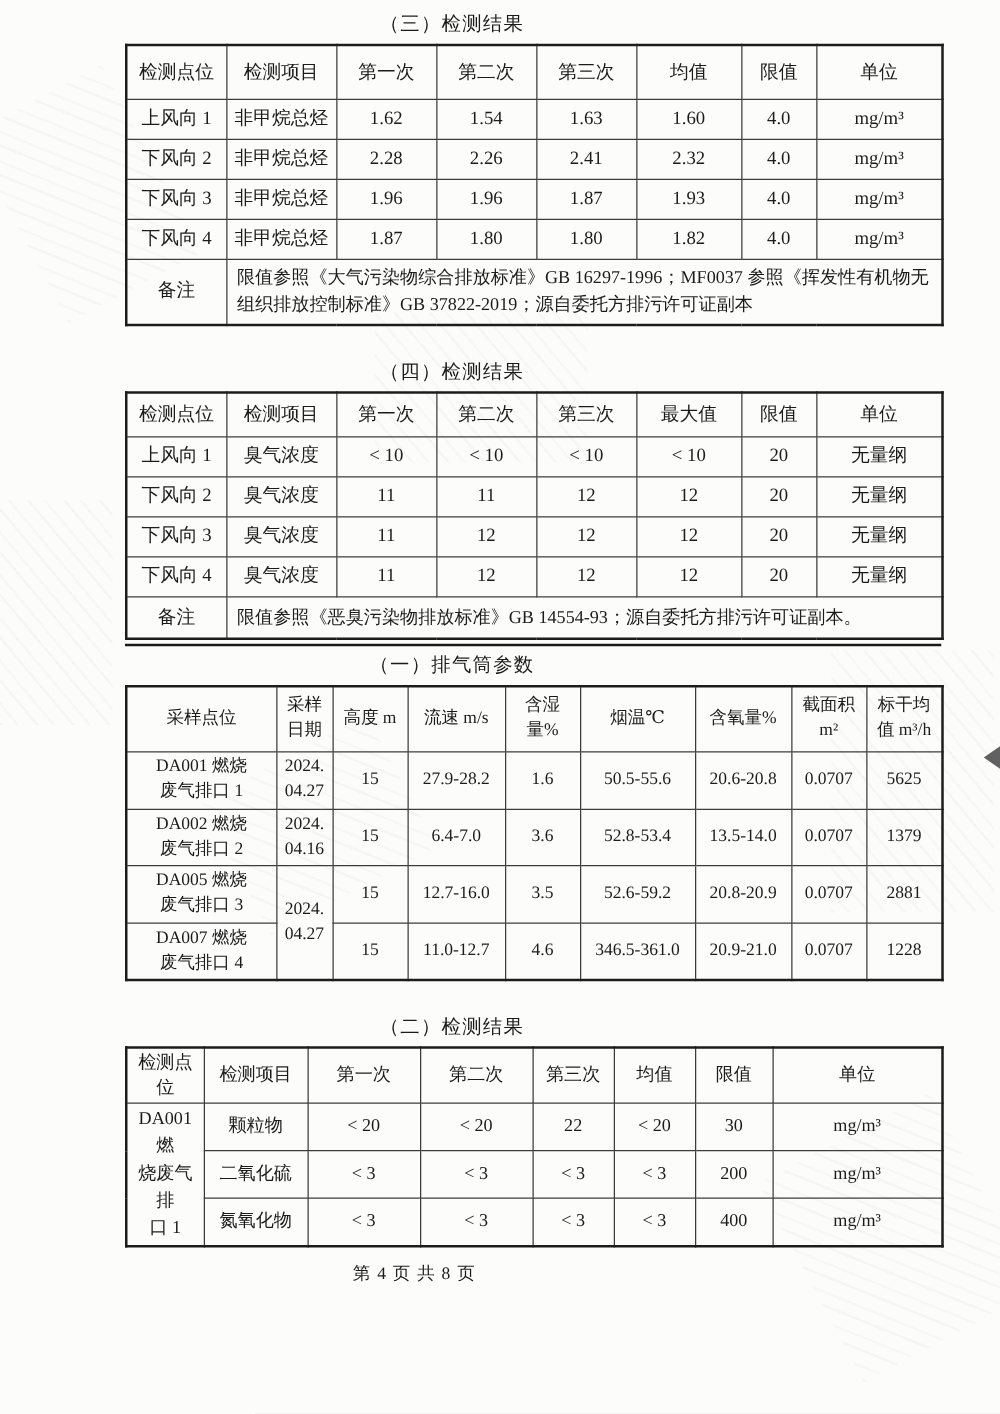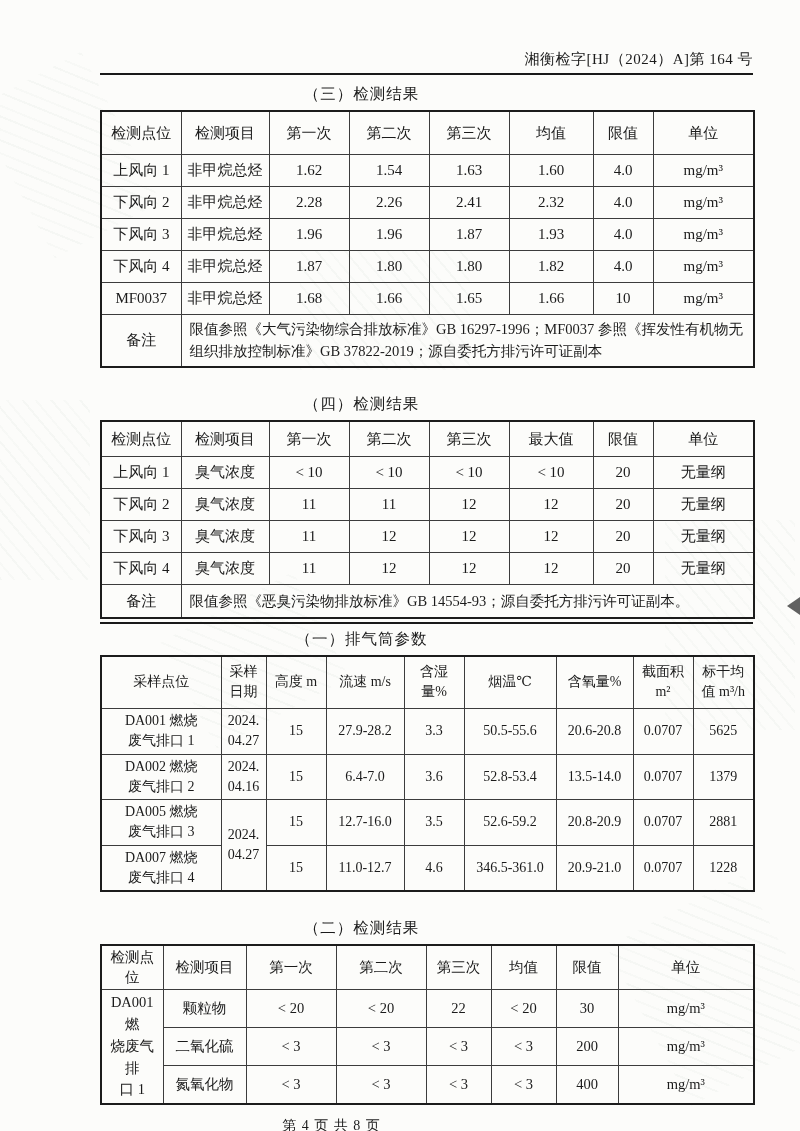--- a/index.html
+++ b/index.html
@@ -64,23 +64,20 @@
   <div class="wm r" style="left:8px;top:70px;width:120px;height:170px;"></div>
   <div class="wm" style="left:0px;top:400px;width:90px;height:180px;"></div>
   <div class="wm r" style="left:180px;top:600px;width:150px;height:120px;"></div>
   <div class="wm" style="left:665px;top:520px;width:130px;height:210px;"></div>
   <div class="wm r" style="left:640px;top:900px;width:155px;height:180px;"></div>
   <div class="wm" style="left:300px;top:250px;width:170px;height:120px;"></div>
   <div class="scan-arrow"></div>
 
   <div class="content">
 
-    <div class="doc-header">
-      <span>湘衡检字[HJ（2024）A]第 164 号</span>
-    </div>
 
     <div class="sec-title mt9">（三）检测结果</div>
     <table class="t1">
       <colgroup>
         <col style="width:80px">
           <col style="width:88px">
           <col style="width:80px">
           <col style="width:80px">
         <col style="width:80px">
           <col style="width:84px">
@@ -131,30 +128,20 @@
           <td>mg/m³</td>
         </tr>
         <tr>
           <td>下风向 4</td>
           <td>非甲烷总烃</td>
           <td>1.87</td>
           <td>1.80</td>
           <td>1.80</td>
           <td>1.82</td>
           <td>4.0</td>
-          <td>mg/m³</td>
-        </tr>
-        <tr>
-          <td>MF0037</td>
-          <td>非甲烷总烃</td>
-          <td>1.68</td>
-          <td>1.66</td>
-          <td>1.65</td>
-          <td>1.66</td>
-          <td>10</td>
           <td>mg/m³</td>
         </tr>
         <tr>
           <td class="note-td">备注</td>
           <td class="note-td note-text" colspan="7">限值参照《大气污染物综合排放标准》GB 16297-1996；MF0037 参照《挥发性有机物无组织排放控制标准》GB 37822-2019；源自委托方排污许可证副本</td>
         </tr>
       </tbody>
     </table>
 
     <div class="sec-title mt8">（四）检测结果</div>
@@ -262,21 +249,21 @@
         </tr>
       </thead>
       <tbody>
         <tr>
           <td>DA001 燃烧
 废气排口 1</td>
           <td>2024.
 04.27</td>
           <td>15</td>
           <td>27.9-28.2</td>
-          <td>3.3</td>
+          <td>1.6</td>
           <td>50.5-55.6</td>
           <td>20.6-20.8</td>
           <td>0.0707</td>
           <td>5625</td>
         </tr>
         <tr>
           <td>DA002 燃烧
 废气排口 2</td>
           <td>2024.
 04.16</td>

